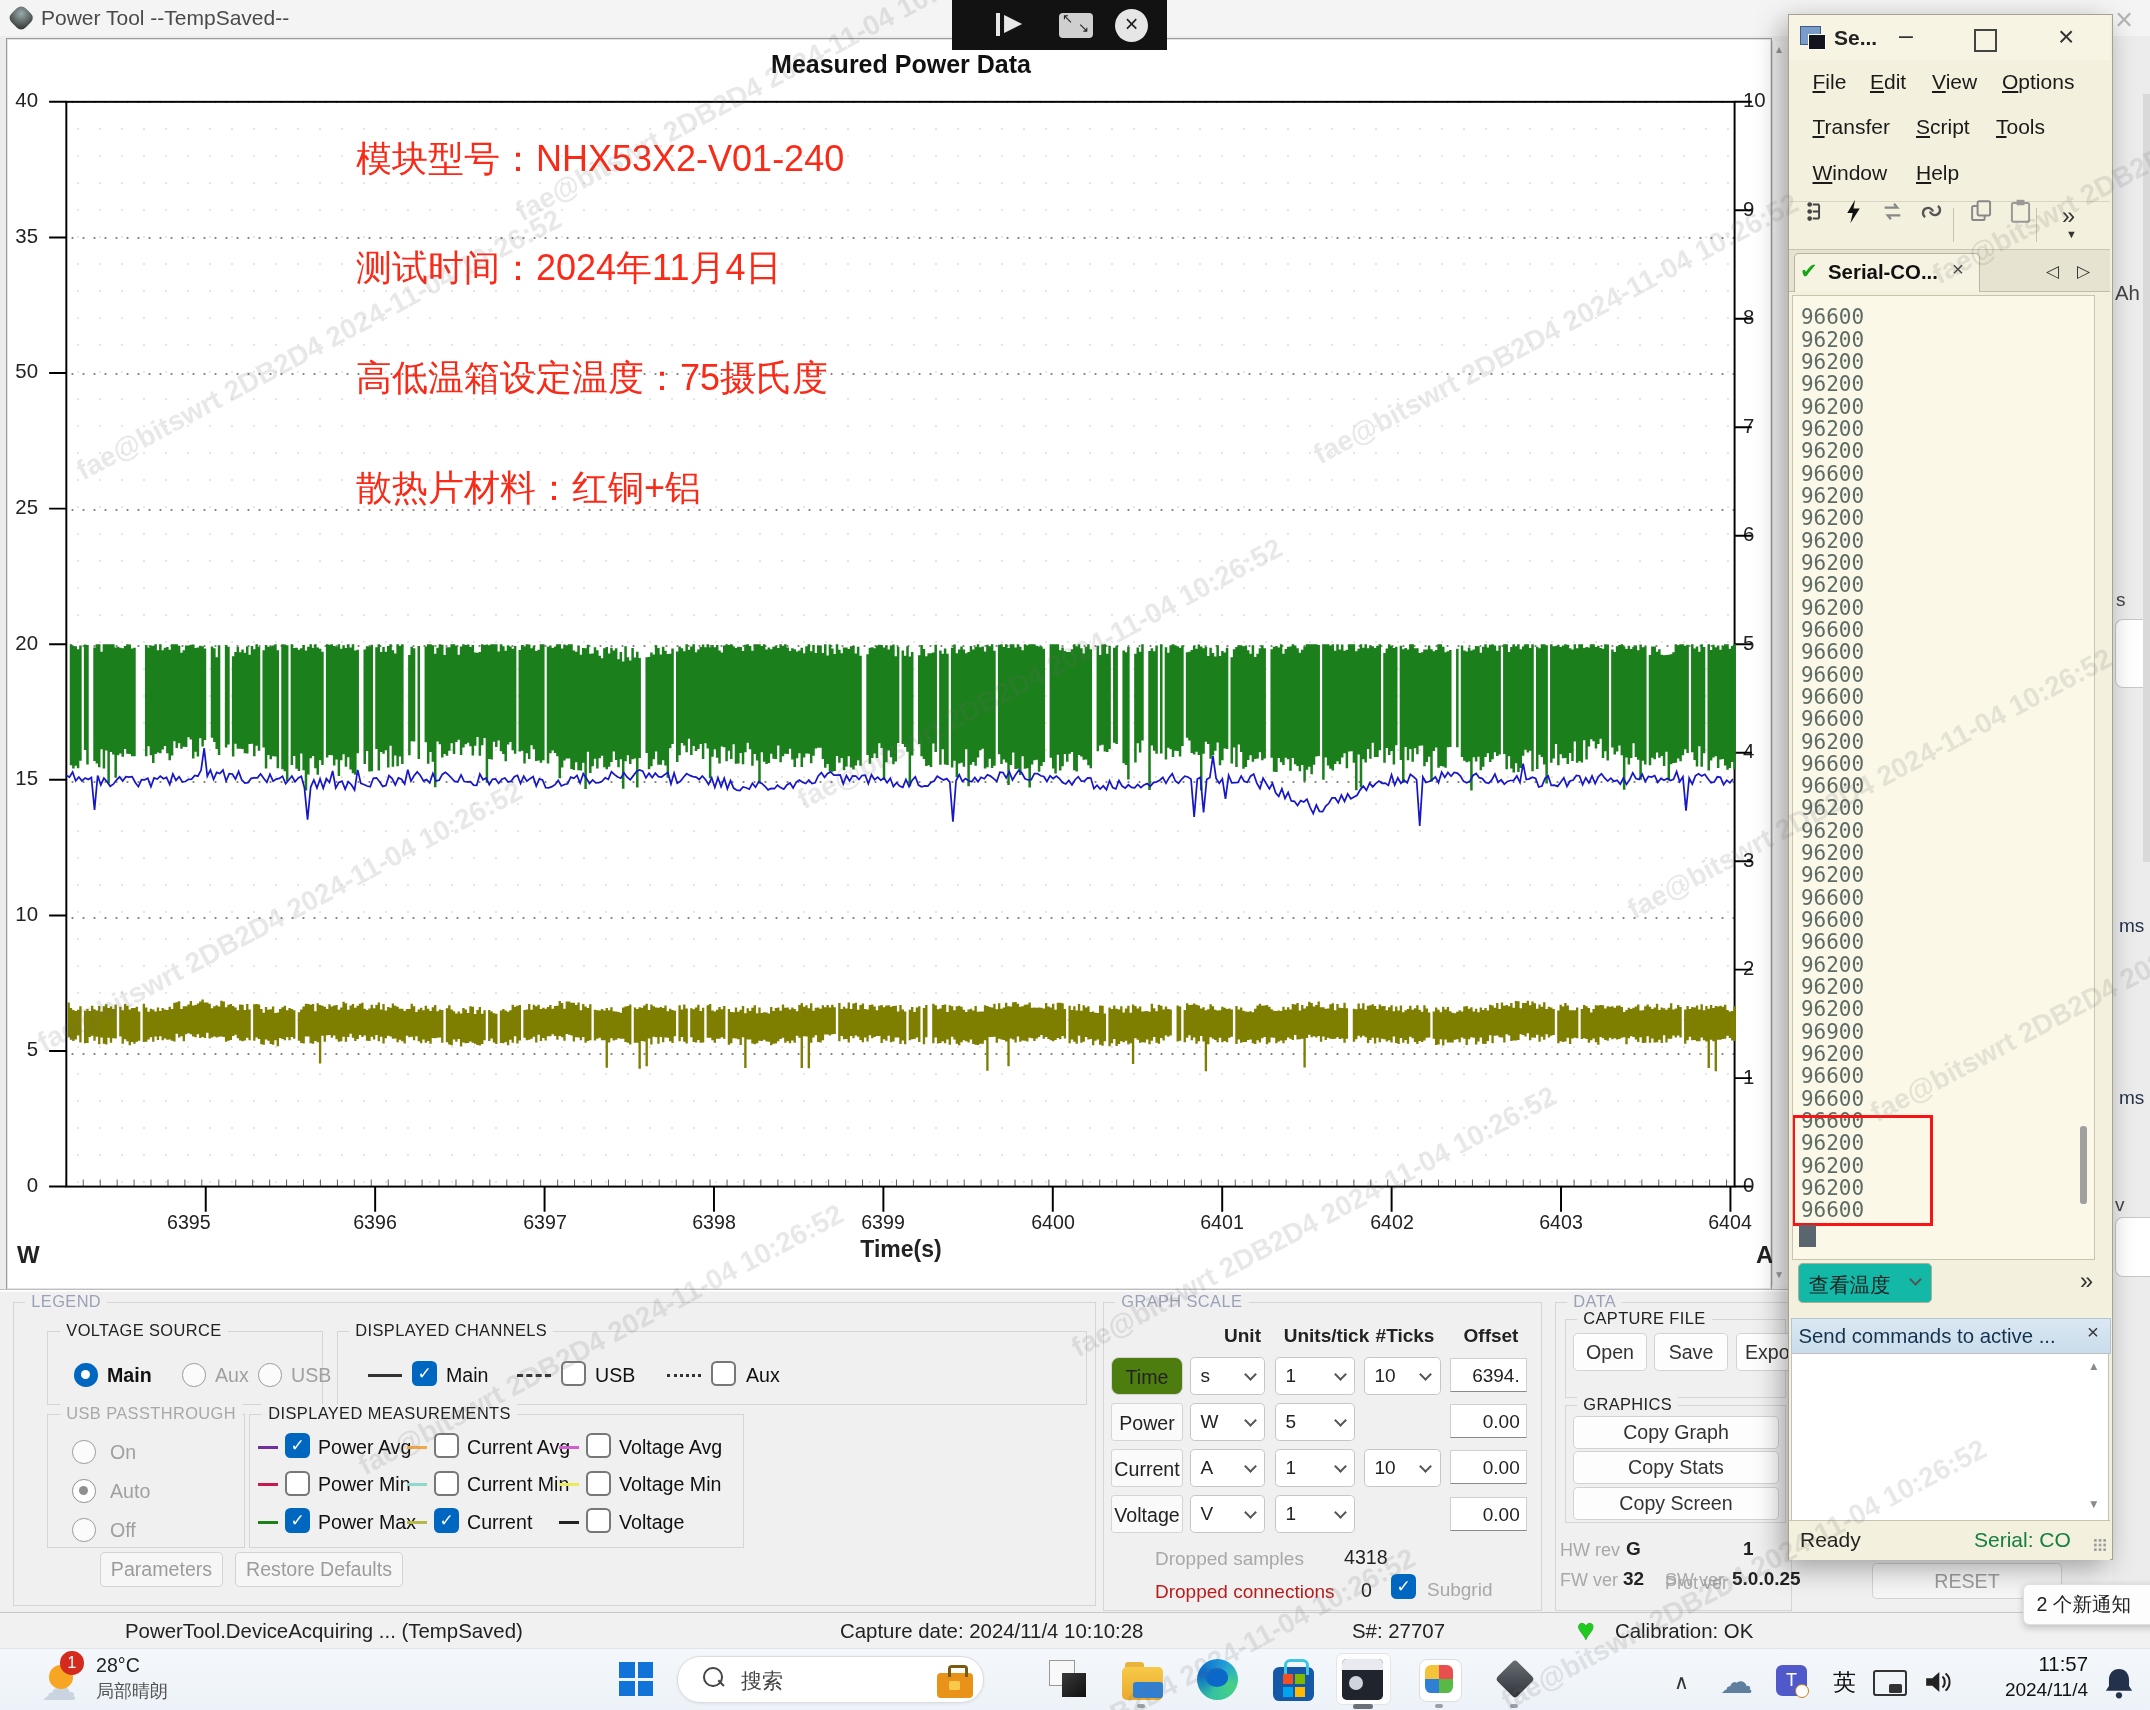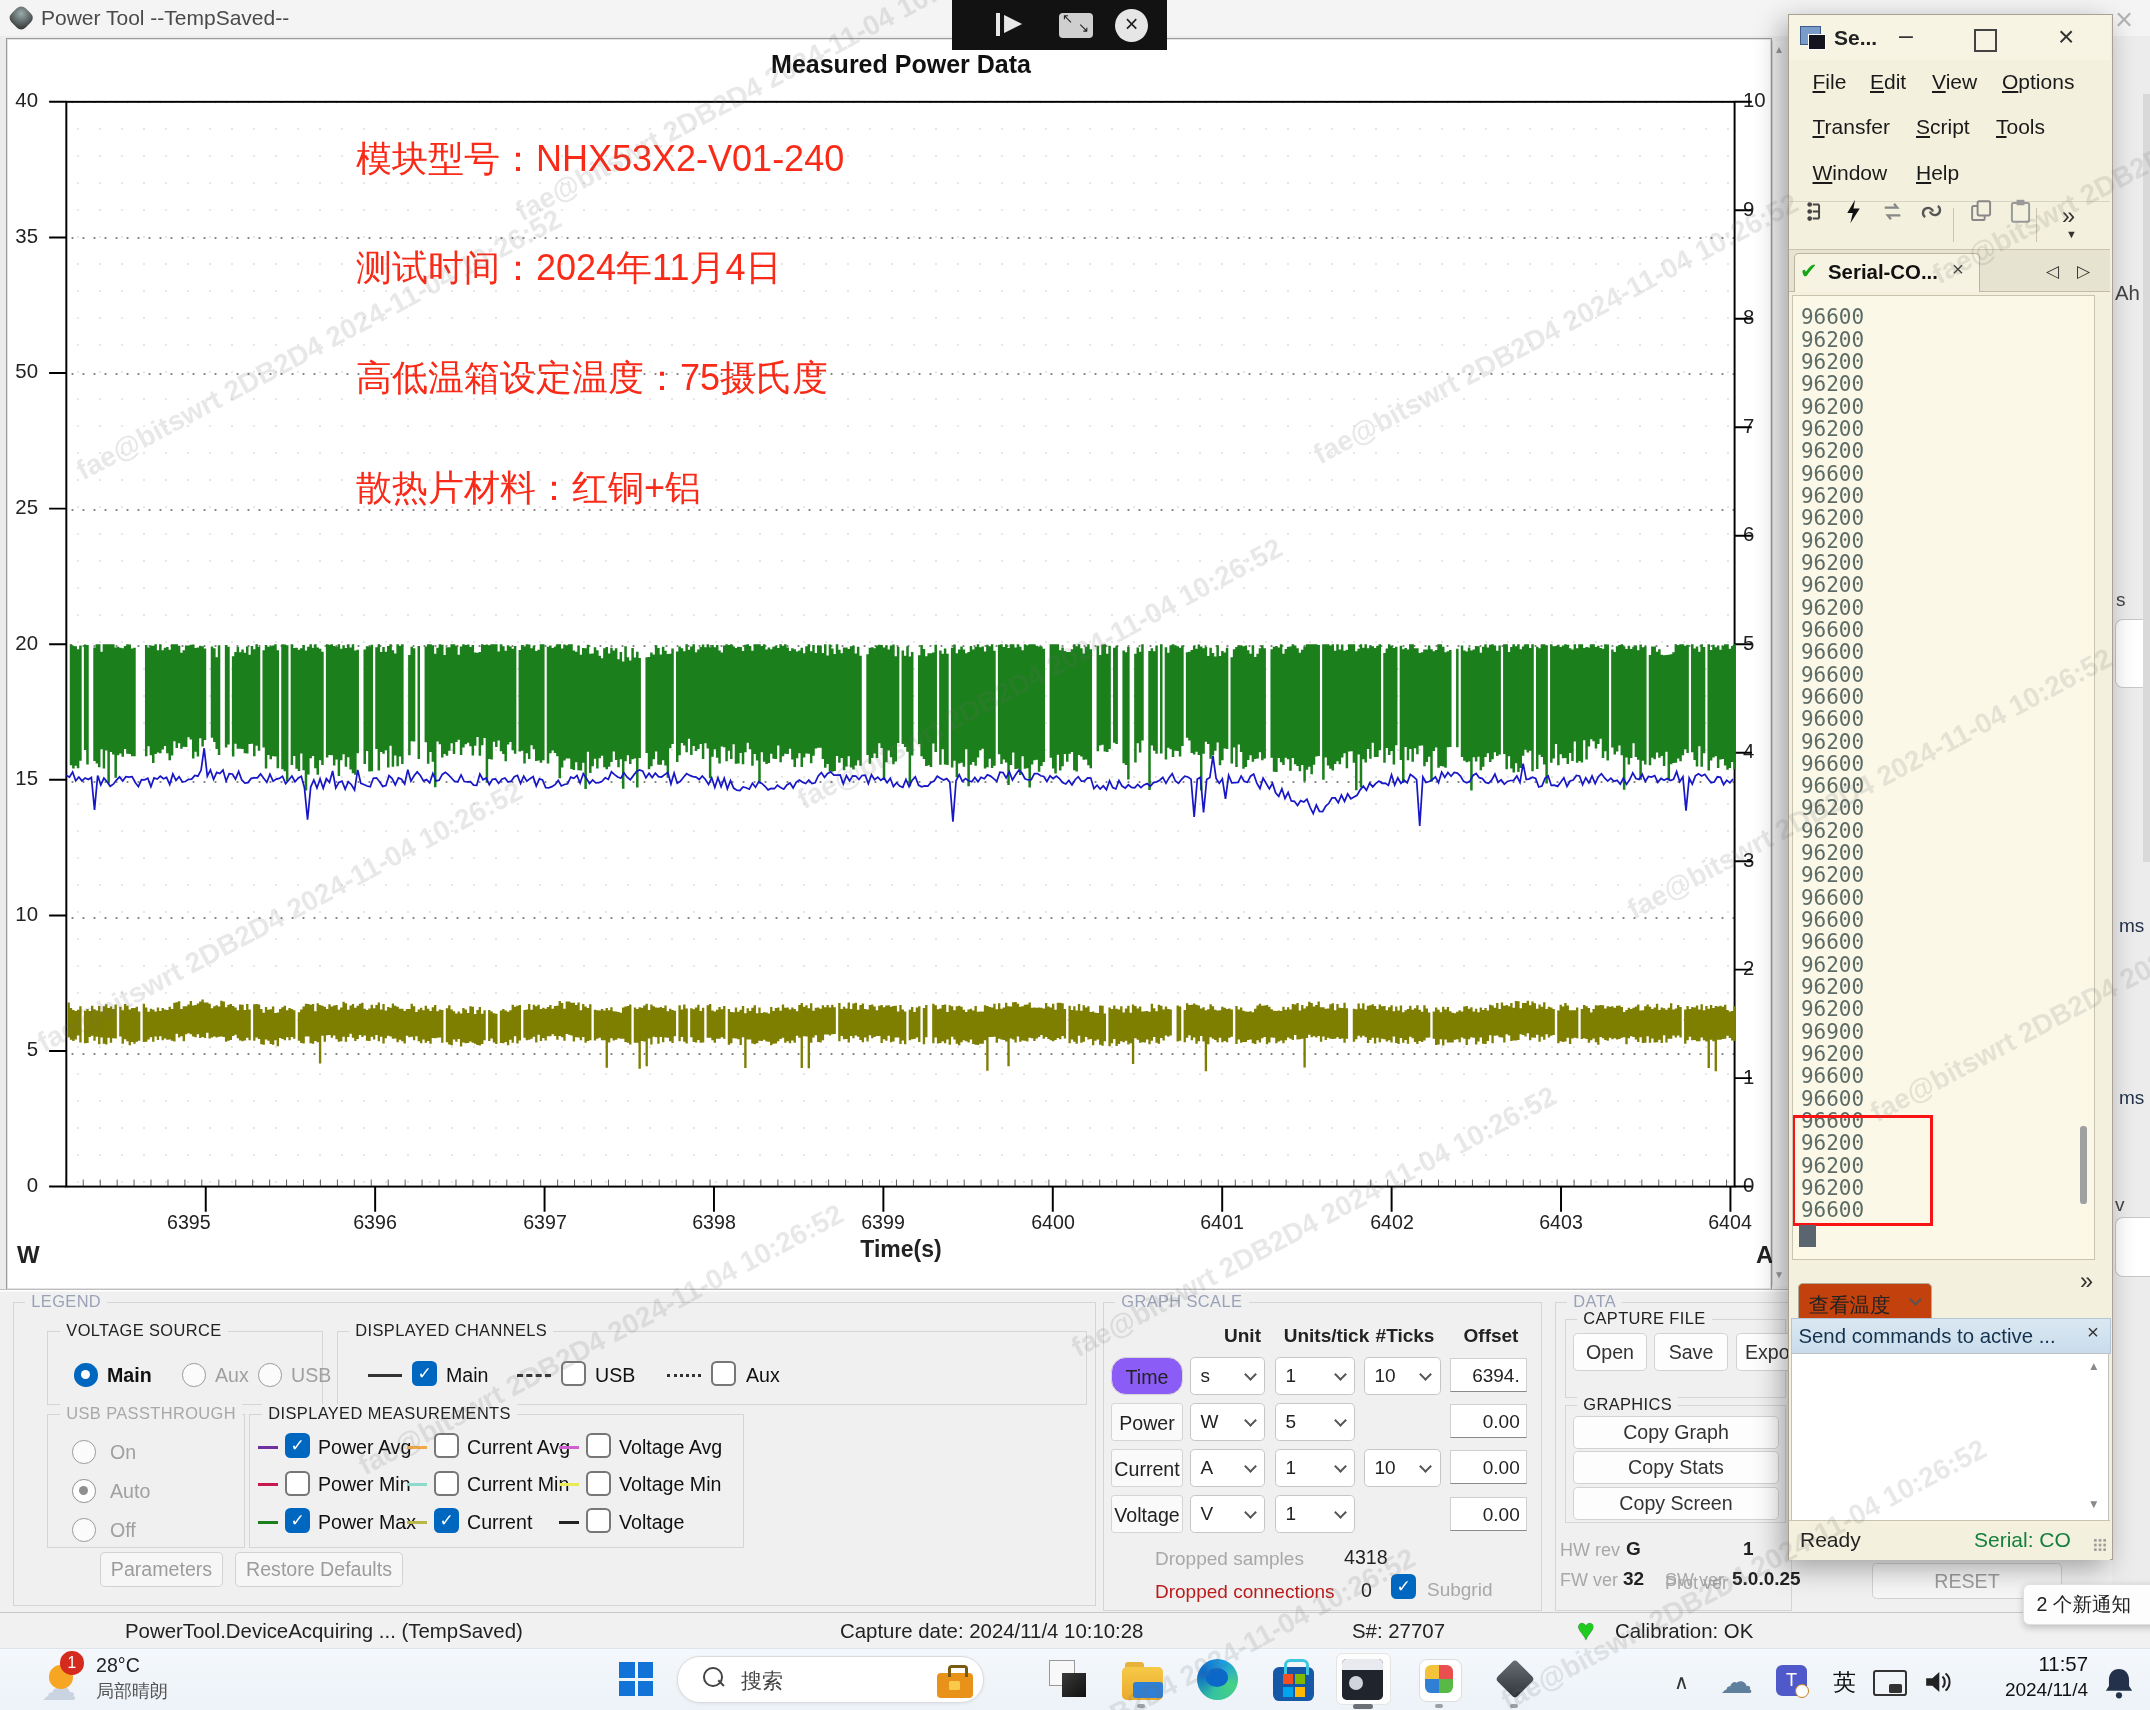--- a/index.html
+++ b/index.html
@@ -5,21 +5,21 @@
   html,body{margin:0;padding:0;background:#888;}
   #screen{position:relative;width:2151px;height:1711px;overflow:hidden;background:#ececec;
           font-family:"Liberation Sans",sans-serif;color:#222;}
   .a{position:absolute;}
   .mi{display:inline-block;position:absolute;font-size:21px;color:#1a1a1a;cursor:default;}
   .mi::first-letter{text-decoration:underline;}
   .gbl{position:absolute;font-size:16.4px;letter-spacing:0.4px;padding:0 6.3px;background:#f0f0f0;}
   .btn{position:absolute;background:#fdfdfd;border:1.2px solid #d2d2d2;border-radius:4.7px;
        text-align:center;font-size:19.6px;color:#333;}
   .btn.dis{color:#9c9c9c;background:#f6f6f6;}
-  .sel{position:absolute;background:#c2410c;border:1.2px solid #c6c6c6;border-radius:4.7px;font-size:19px;color:#222;margin-top:20px;}
+  .sel{position:absolute;background:#14b8a6;border:1.2px solid #c6c6c6;border-radius:4.7px;font-size:19px;color:#222;}
   .sel .tx{position:absolute;left:9.4px;top:7px;}
   .sel .caret{position:absolute;right:11px;top:11px;width:7px;height:7px;
        border-right:2px solid #555;border-bottom:2px solid #555;transform:rotate(45deg);}
   .wm{position:absolute;font-size:28px;color:rgba(110,110,110,0.16);transform:rotate(-28deg);
       white-space:nowrap;z-index:40;pointer-events:none;font-weight:bold;}
   .plotgrid{background-image:
       radial-gradient(circle, rgba(50,50,50,.6) 1px, transparent 1.2px),
       radial-gradient(circle, rgba(120,120,120,.38) 0.9px, transparent 1px);
       background-size:11px 136px, 22px 27px;
       background-position:0px -68px, 0px -13.5px;}
@@ -169,21 +169,21 @@
       <div style="position: absolute; left: 586px; top: 1508px; width: 25px; height: 25px; background: rgb(255, 255, 255); border: 2px solid rgb(119, 119, 119); border-radius: 5.5px; box-sizing: border-box;"></div>
       <div style="position: absolute; left: 619px; top: 1511px; font-size: 19.6px; color: rgb(17, 17, 17);">Voltage</div>
       <div class=" btn dis" style="position: absolute; left: 100px; top: 1552px; width: 121px; height: 33px; line-height: 33px;">Parameters</div>
       <div class=" btn dis" style="position: absolute; left: 235px; top: 1552px; width: 166px; height: 33px; line-height: 33px;">Restore Defaults</div>
       <div style="position: absolute; left: 1103px; top: 1302px; width: 437px; height: 307px; border: 1.2px solid rgb(213, 213, 213);"></div>
       <div class="gbl" style="position: absolute; left: 1115px; top: 1292px; font-size: 16.4px; color: rgb(154, 162, 184);">GRAPH SCALE</div>
       <div style="position: absolute; left: 1211px; top: 1325px; width: 63px; text-align: center; font-size: 19px; font-weight: bold;">Unit</div>
       <div style="position: absolute; left: 1281px; top: 1325px; width: 91px; text-align: center; font-size: 19px; font-weight: bold;">Units/tick</div>
       <div style="position: absolute; left: 1372px; top: 1325px; width: 66px; text-align: center; font-size: 19px; font-weight: bold;">#Ticks</div>
       <div style="position: absolute; left: 1458px; top: 1325px; width: 66px; text-align: center; font-size: 19px; font-weight: bold;">Offset</div>
-      <div style="position: absolute; left: 1111px; top: 1357px; width: 72px; height: 38px; line-height: 38px; text-align: center; background: #8b5cf6; border: 1.2px solid rgb(213, 213, 213); border-radius: 15px; font-size: 19.6px; box-sizing: border-box;">Time</div>
+      <div style="position: absolute; left: 1111px; top: 1357px; width: 72px; height: 38px; line-height: 38px; text-align: center; background: #4d7c0f; border: 1.2px solid rgb(213, 213, 213); border-radius: 8px; font-size: 19.6px; box-sizing: border-box;">Time</div>
       <div style="position: absolute; left: 1190px; top: 1357px; width: 75px; height: 38px; background: rgb(255, 255, 255); border: 1.2px solid rgb(198, 198, 198); border-radius: 4.7px; box-sizing: border-box;">
         <div style="position: absolute; left: 9.4px; top: 7px; font-size: 19px;">s</div>
         <div style="position: absolute; left: 55px; top: 11.7px; width: 7px; height: 7px; border-right: 2px solid rgb(85, 85, 85); border-bottom: 2px solid rgb(85, 85, 85); transform: rotate(45deg);"></div>
       </div>
       <div style="position: absolute; left: 1275px; top: 1357px; width: 80px; height: 38px; background: rgb(255, 255, 255); border: 1.2px solid rgb(198, 198, 198); border-radius: 4.7px; box-sizing: border-box;">
         <div style="position: absolute; left: 9.4px; top: 7px; font-size: 19px;">1</div>
         <div style="position: absolute; left: 60px; top: 11.7px; width: 7px; height: 7px; border-right: 2px solid rgb(85, 85, 85); border-bottom: 2px solid rgb(85, 85, 85); transform: rotate(45deg);"></div>
       </div>
       <div style="position: absolute; left: 1364px; top: 1357px; width: 77px; height: 38px; background: rgb(255, 255, 255); border: 1.2px solid rgb(198, 198, 198); border-radius: 4.7px; box-sizing: border-box;">
         <div style="position: absolute; left: 9.4px; top: 7px; font-size: 19px;">10</div>

